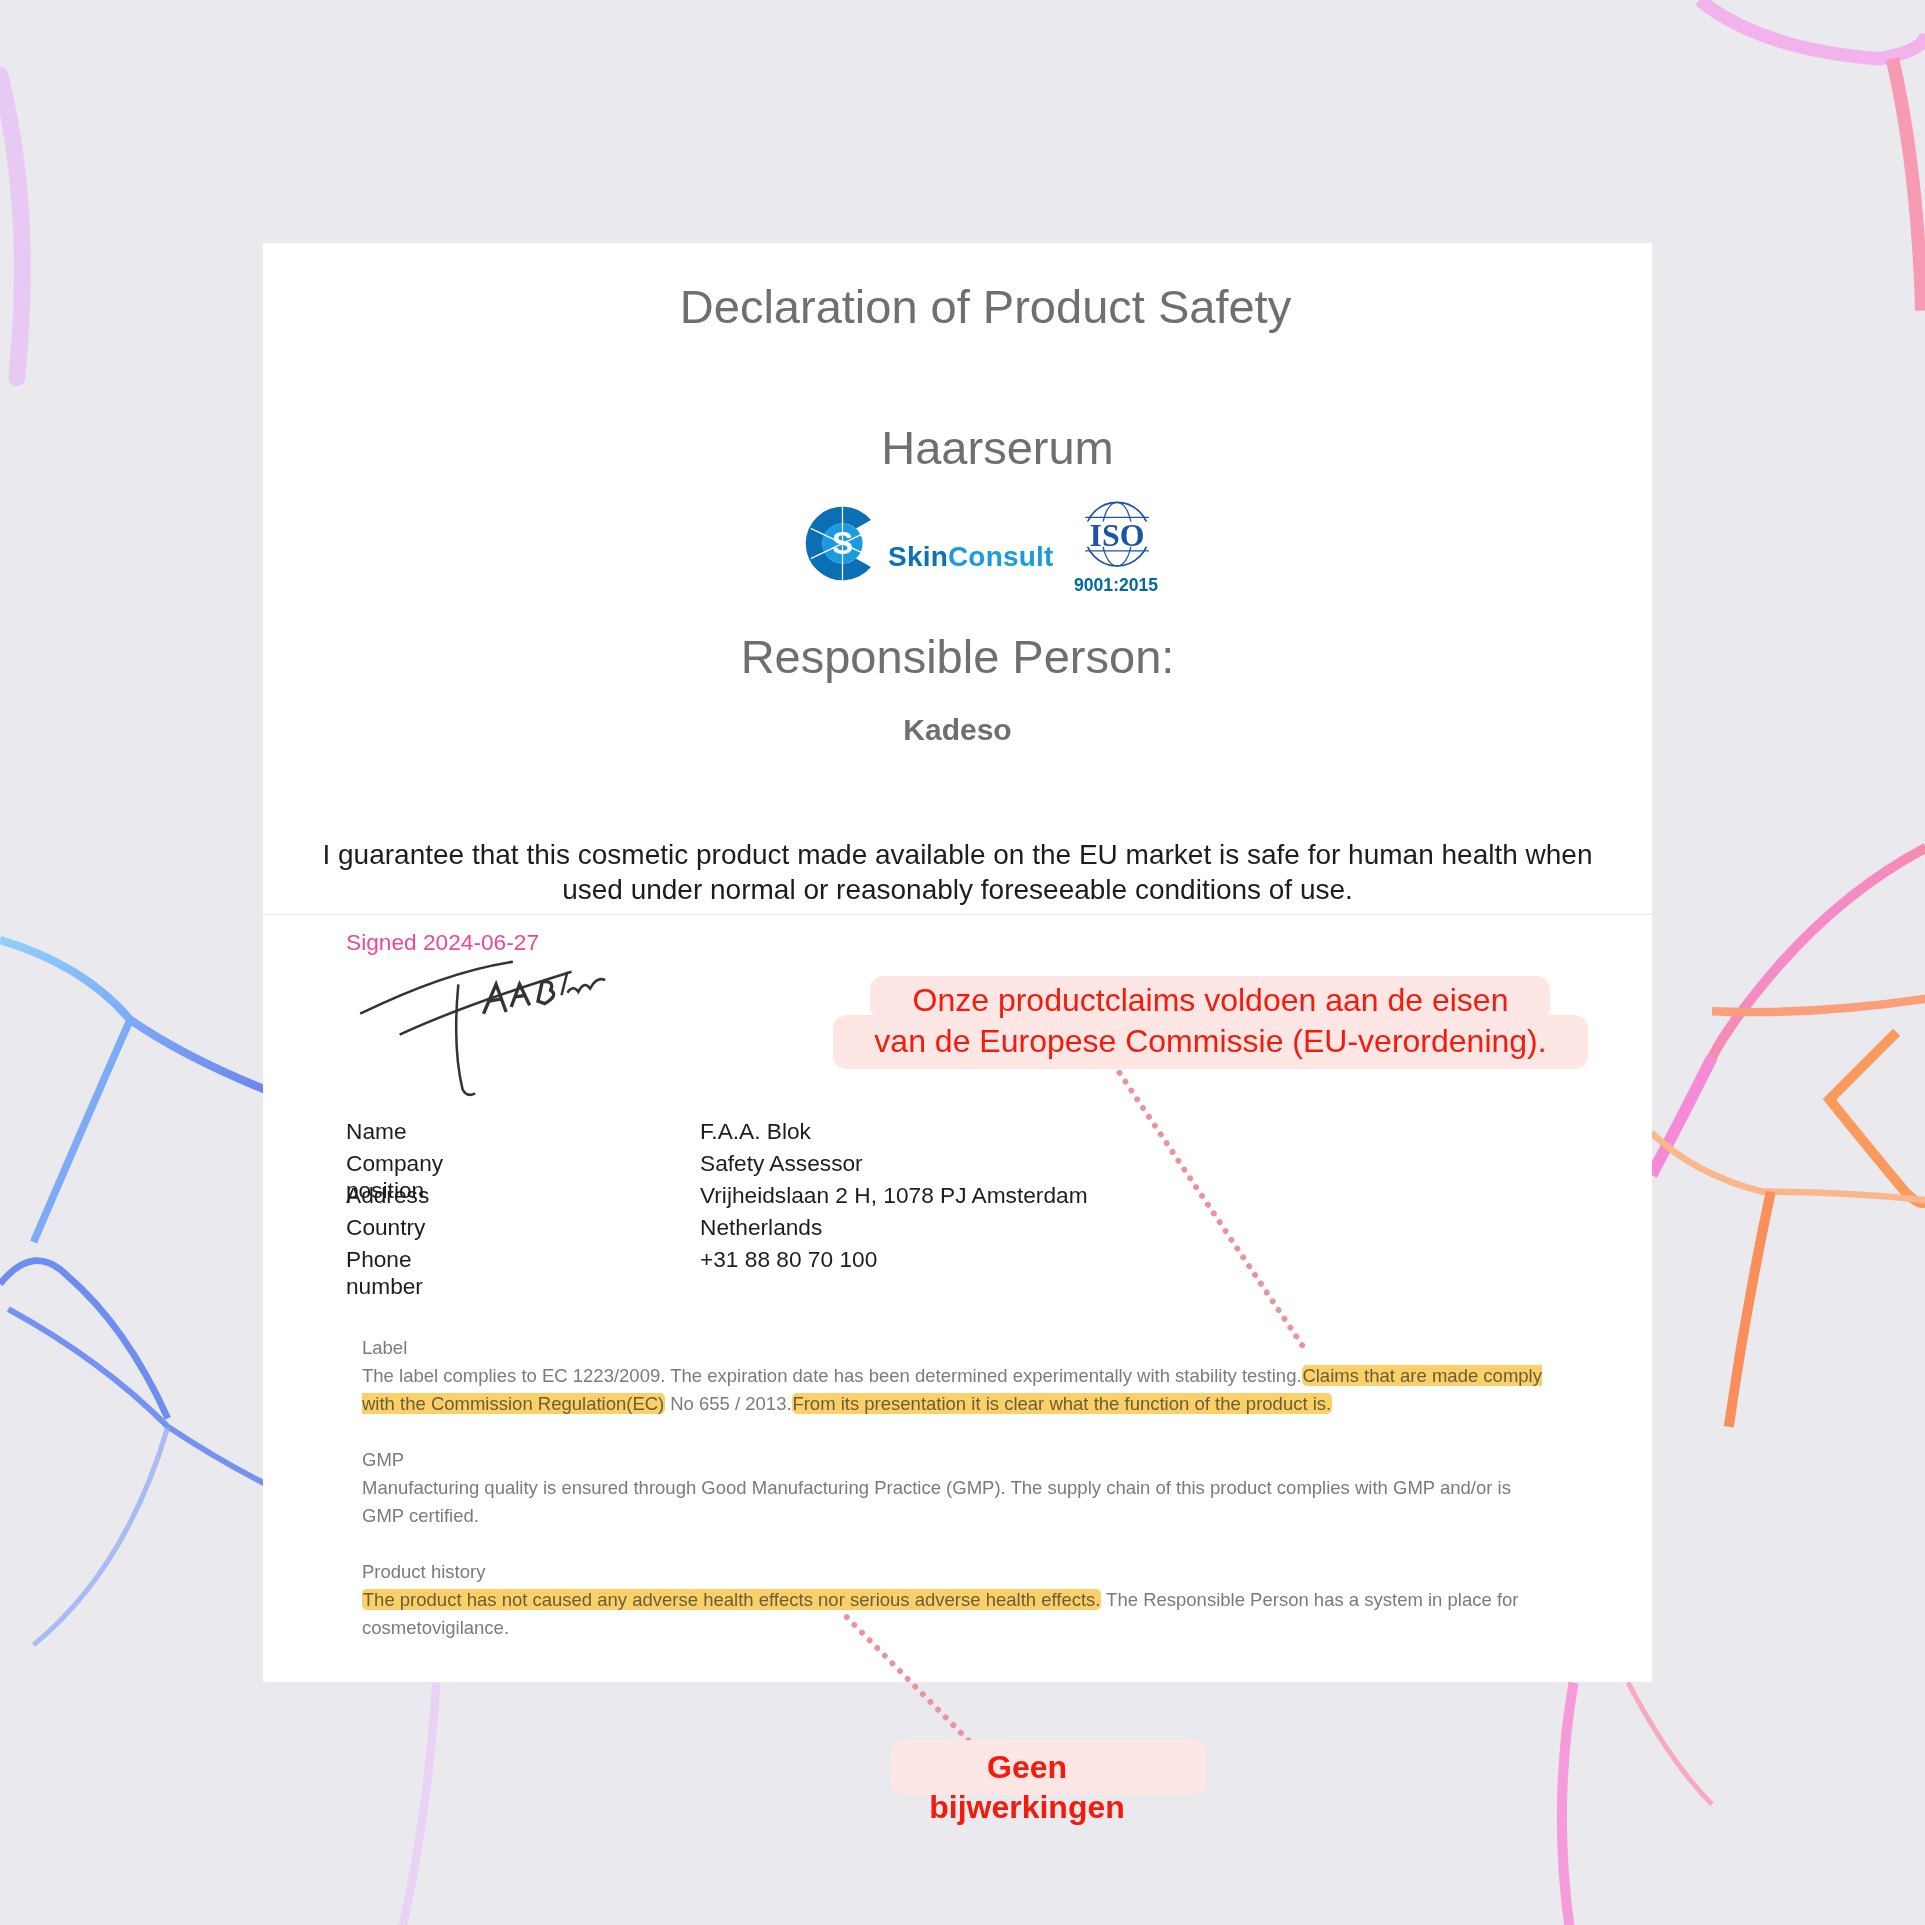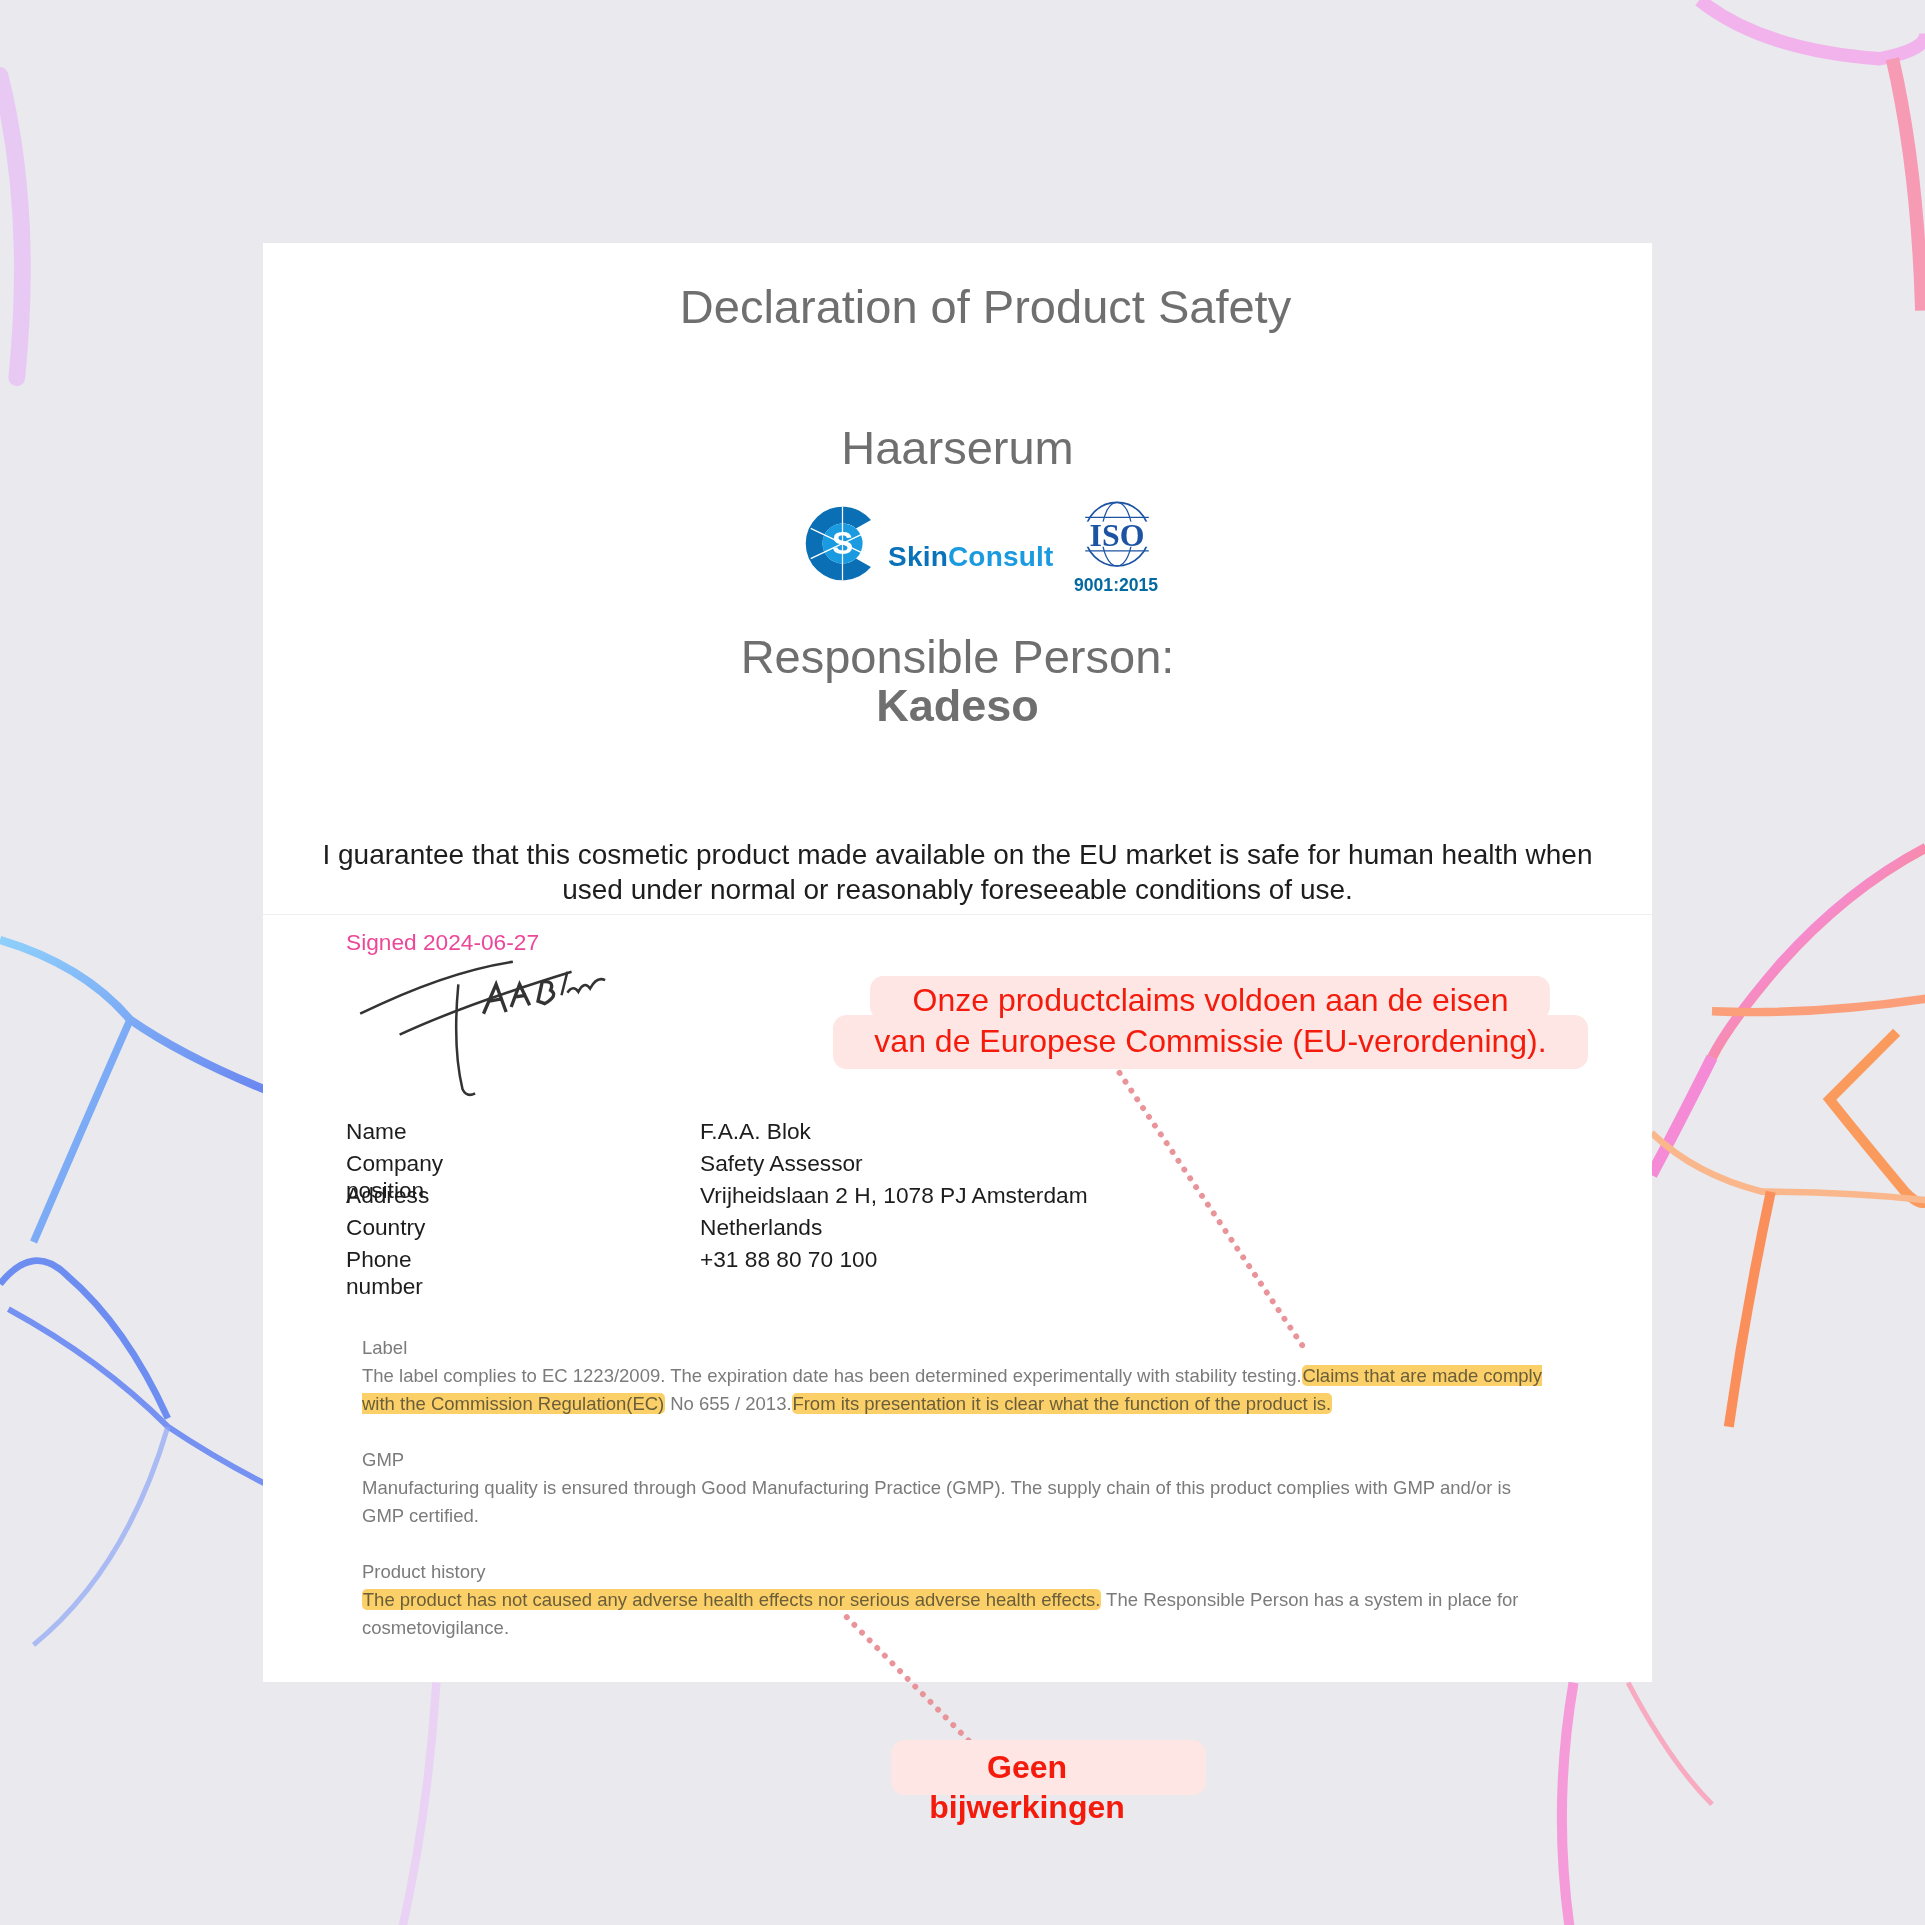--- a/index.html
+++ b/index.html
@@ -19,21 +19,21 @@
       color: #6f6f6f; font-size: 47px; line-height: 1;
     }
     .logos { position: absolute; left: 541px; top: 256px; width: 352px; height: 101px; }
     .sc-logo { position: absolute; left: 0; top: 4.2px; }
     .sc-text { position: absolute; left: 84px; top: 42px; font-size: 28px; font-weight: bold; color: #0a72b8; letter-spacing: 0.2px; }
     .sc-text .c2 { color: #1a9ae0; font-weight: bold; }
     .iso { position: absolute; left: 271px; top: 0; }
     .iso-num { position: absolute; left: 270px; top: 76px; font-size: 17.6px; font-weight: bold; color: #0369a1; }
 
     .resp-label { top: 390px; font-size: 47px; }
-    .resp-name { top: 440px; font-size: 45px; font-weight: bold; color: #6f6f6f; }
+    .resp-name { top: 472px; font-size: 30px; font-weight: bold; color: #6f6f6f; }
 
     .guarantee {
       position: absolute; left: 50px; right: 50px; top: 594px; text-align: center;
       font-size: 28px; line-height: 35px; color: #1d1d1d;
     }
     .divider { position: absolute; left: 0; right: 0; top: 671px; height: 0.8px; background: #eeeeee; }
     .signed { position: absolute; left: 83px; top: 686px; font-size: 22.7px; color: #ec4899; }
     .signature { position: absolute; left: 82px; top: 712px; }
 
     .info { position: absolute; left: 83px; top: 875px; }
@@ -98,21 +98,21 @@
   <path d="M2040 1205 Q2160 1210 2295 1190" stroke="#fb9f7a" stroke-width="10" fill="none"></path>
   <path d="M2260 1230 Q2190 1300 2180 1310 Q2220 1360 2270 1420 Q2290 1440 2295 1430" stroke="#fb9a5d" stroke-width="12" fill="none"></path>
   <path d="M1968 1350 Q2020 1400 2100 1420 Q2200 1420 2295 1430" stroke="#fbb78c" stroke-width="8" fill="none"></path>
   <path d="M2110 1420 Q2080 1560 2060 1700" stroke="#fb8f5c" stroke-width="12" fill="none"></path>
   <path d="M1875 2005 Q1850 2150 1870 2295" stroke="#f69bd9" stroke-width="12" fill="none"></path>
   <path d="M1940 2005 Q1990 2100 2040 2150" stroke="#f7aac0" stroke-width="6" fill="none"></path>
 </svg>
 
 <div class="card">
   <div class="title-line" style="top:40px;padding-left:28px;">Declaration of Product Safety</div>
-  <div class="title-line" style="top:181px;">Haarserum</div>
+  <div class="title-line" style="top:181px;padding-left:40px;">Haarserum</div>
 
   <div class="logos">
     <svg class="sc-logo" width="77" height="81" viewBox="0 0 92 96">
       <path d="M80 20 A44 44 0 1 0 80 76 L62 66 A24 24 0 1 1 62 30 Z" fill="#0a6fb5"></path>
       <circle cx="46" cy="48" r="24" fill="#1a9ae0"></circle>
       <line x1="46" y1="4" x2="46" y2="92" stroke="#ffffff" stroke-width="1.5"></line>
       <line x1="8" y1="30" x2="84" y2="66" stroke="#ffffff" stroke-width="1.5"></line>
       <line x1="8" y1="66" x2="84" y2="30" stroke="#ffffff" stroke-width="1.5"></line>
       <text x="46" y="61" text-anchor="middle" font-family="Liberation Sans, sans-serif" font-size="38" font-weight="bold" fill="#ffffff">S</text>
     </svg>

